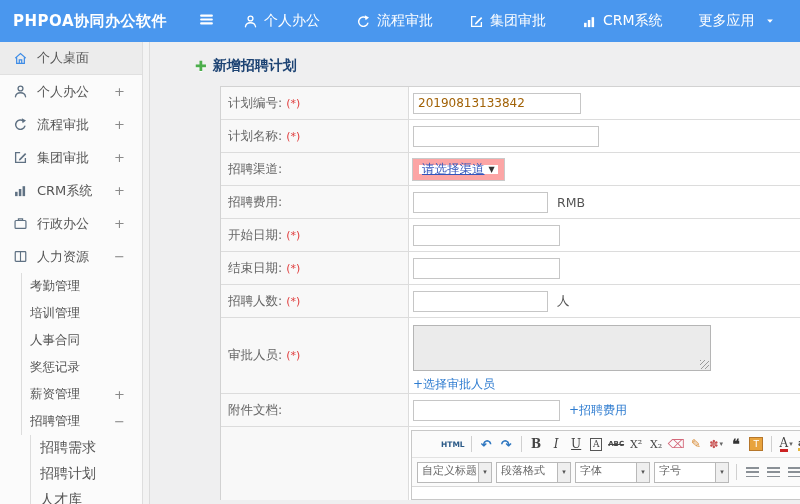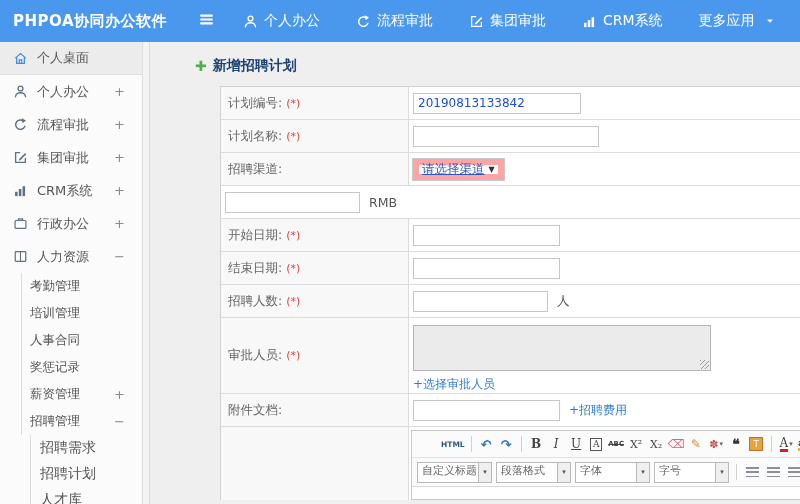--- a/index.html
+++ b/index.html
@@ -42,21 +42,21 @@
   
   .form { margin-left:70px; width:660px; border:1px solid #d2d2d2; border-right:none;
     border-bottom:none; background:#fff; }
   .frow { display:flex; border-bottom:1px solid #dcdcdc; background:#fff; min-height:33px; }
   .fl { width:188px; flex-shrink:0; background:#f8f8f8; border-right:1px solid #dcdcdc;
     display:flex; align-items:center; padding-left:7px; font-size:12.5px; color:#666; }
   .fv { flex:1; display:flex; align-items:center; padding-left:4px; font-size:12.5px; color:#555; }
   .fv.fcol { flex-direction:column; align-items:flex-start; justify-content:flex-start; padding-top:7px; }
   .req { color:#e03e3e; margin-left:4px; font-size:11px; }
   .txt { height:21px; border:1px solid #c6c6c6; background:#fff; font-size:12px; padding:0 4px;
-    font-family:"DejaVu Sans","Liberation Sans",sans-serif; color:#1d4ed8; }
+    font-family:"DejaVu Sans","Liberation Sans",sans-serif; color:#a16207; }
   .w168 { width:168px; } .w186 { width:186px; } .w135 { width:135px; } .w147 { width:147px; }
   .suffix { margin-left:9px; color:#555; font-size:12.5px; }
   .flink { color:#2e7cd0; font-size:12px; text-decoration:none; cursor:pointer; }
   .flink.below { margin-top:5px; }
   .flink.inline { margin-left:9px; }
   .tall { height:76px; }
   .chsel { display:inline-flex; align-items:center; height:21px; border:6px solid #fca5a5;
     box-shadow:0 0 0 1px #c9c9c9; background:#fff; padding:0 3px; gap:4px; cursor:pointer; }
   .chsel-txt { color:#3355bb; text-decoration:underline; font-size:12.5px; }
   .chsel-caret { font-size:8px; color:#333; }
@@ -305,20 +305,24 @@
         </div>
         <div class="fv">
           <div class="chsel">
             <span class="chsel-txt">请选择渠道</span>
             <span class="chsel-caret">▼</span>
           </div>
         </div>
       </div>
 
       <div class="frow">
+        <div class="fl">
+          <span>招聘费用:</span>
+          <span class="req"></span>
+        </div>
         <div class="fv">
           <input class="txt w135" style="">
           <span class="suffix">RMB</span>
         </div>
       </div>
 
       <div class="frow">
         <div class="fl">
           <span>开始日期:</span>
           <span class="req">(*)</span>

